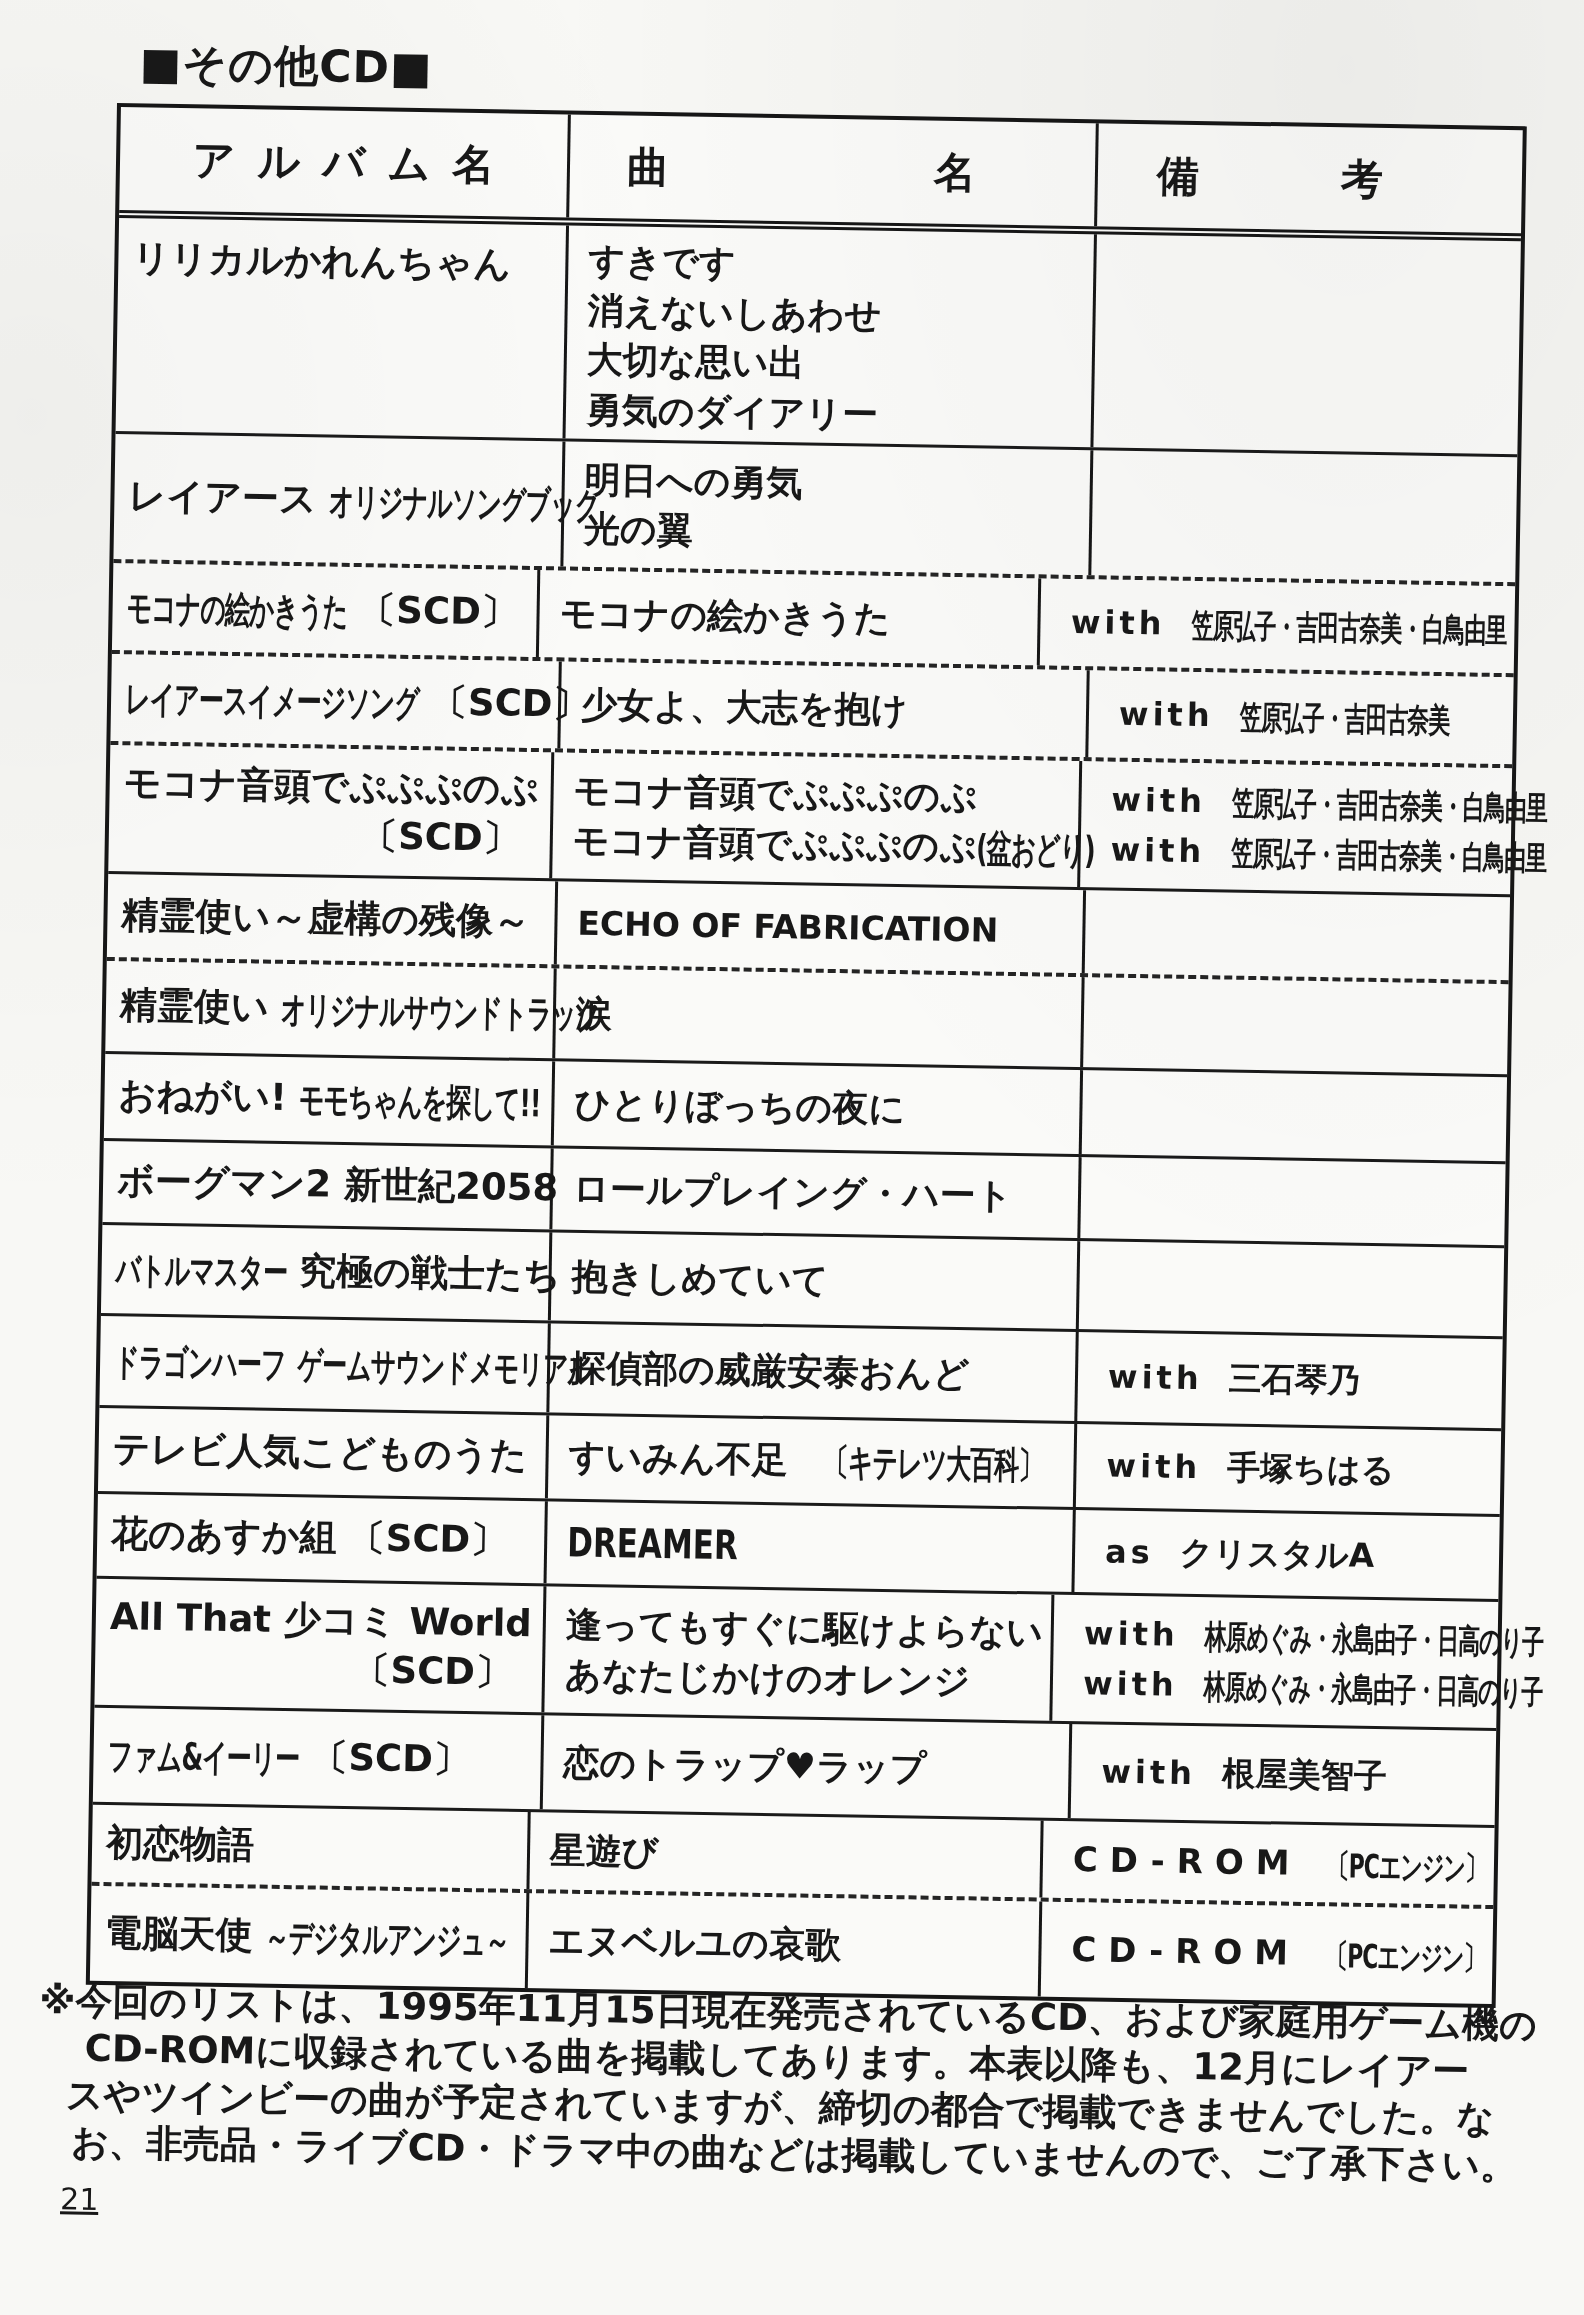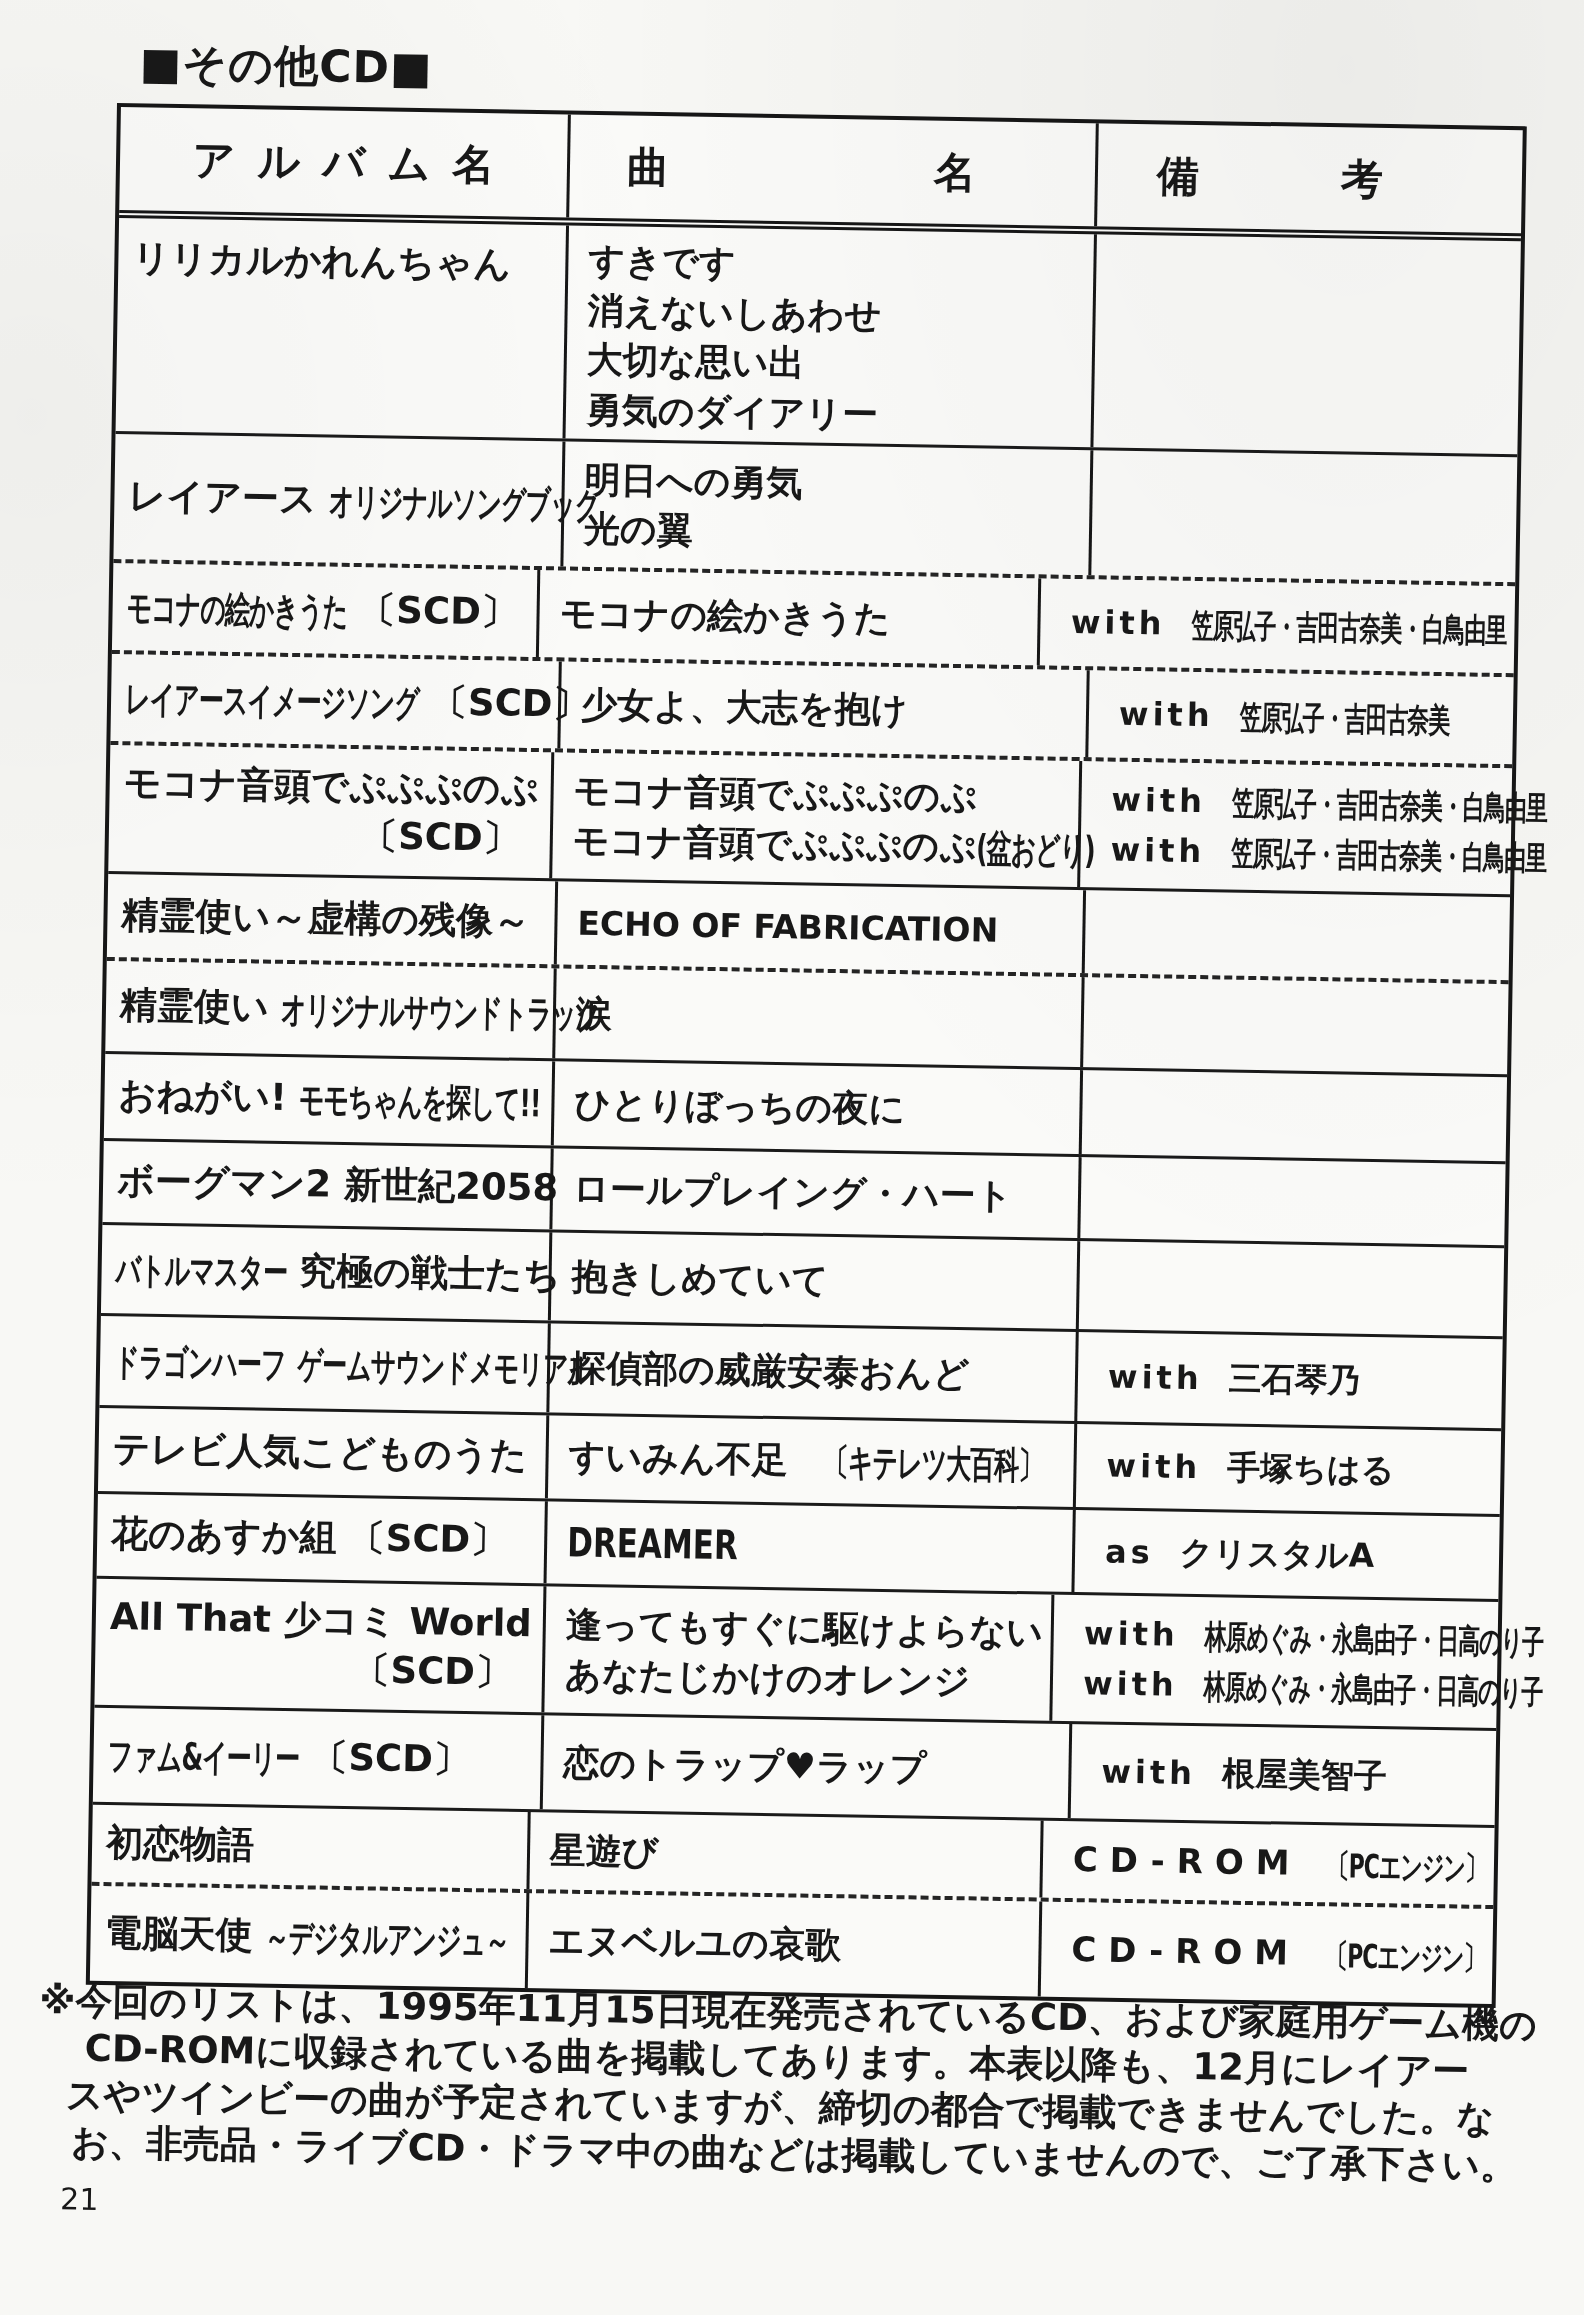--- a/index.html
+++ b/index.html
@@ -56,21 +56,21 @@
   .cond{font-size:25px;transform:scaleY(1.5);transform-origin:50% 62%;letter-spacing:-1px;}
   .remark .cond{font-size:22px;transform:scaleY(1.5);}
   .lat{letter-spacing:4px;font-size:32px;}
   .lat2{font-size:33px;letter-spacing:0px;}
   .lath{font-size:31px;font-weight:800;transform:scaleY(1.3);transform-origin:50% 62%;letter-spacing:0;}
   .wide{font-size:34px;letter-spacing:12px;}
   .footnote{
     position:absolute;left:71px;top:1978px;width:1485px;
     font-size:37px;font-weight:700;line-height:47px;white-space:nowrap;
   }
-  .pagenum{position:absolute;left:95px;top:2182px;font-size:30px;font-weight:400;}
+  .pagenum{position:absolute;left:95px;top:2182px;font-size:30px;font-weight:400;text-decoration:underline;}
 </style>
 </head>
 <body>
 
 <div class="rot">
 
   <div class="title">■その他CD■</div>
 
   <div class="cdtable">
     <div class="thead">

